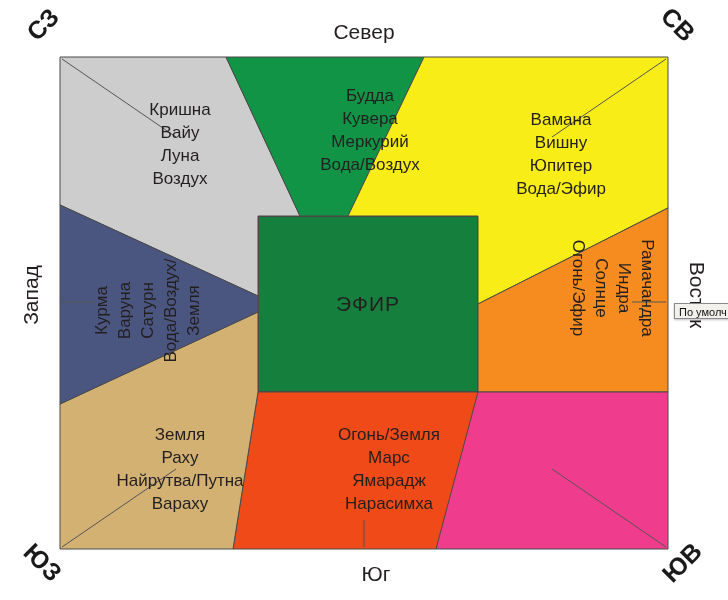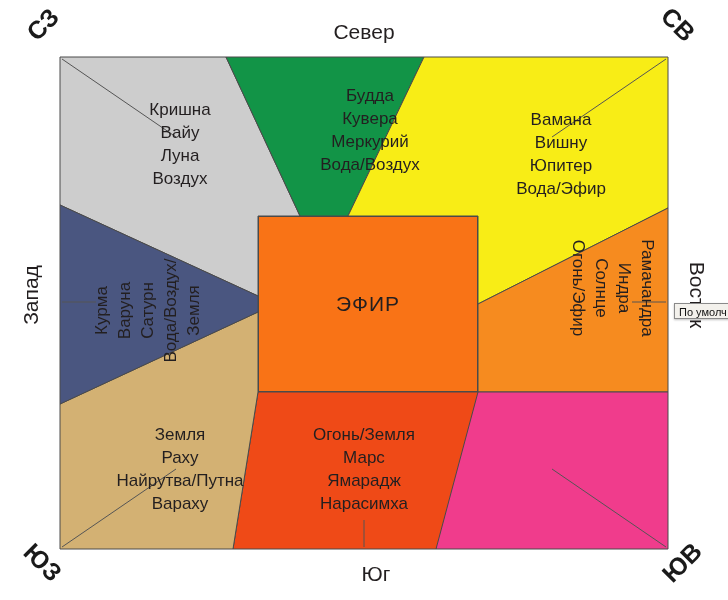--- a/index.html
+++ b/index.html
@@ -60,21 +60,21 @@
     transform-origin: 50% 50%;
   }
 
   
   #center-block {
     position: absolute;
     left: 258px;
     top: 216px;
     width: 220px;
     height: 176px;
-    background: #f97316;
+    background: #15803d;
     border: 1px solid #4a4a4a;
     box-sizing: border-box;
     display: flex;
     align-items: center;
     justify-content: center;
   }
   #center-block .center-text {
     font-size: 21px;
     letter-spacing: 1px;
     color: #231f20;
@@ -175,21 +175,21 @@
 Вишну
 Юпитер
 Вода/Эфир</div>
 
   <div class="zone-label vertical-cw" id="zl-east" style="left:528px; top:242px; width:170px; transform:rotate(90deg);">Рамачандра
 Индра
 Солнце
 Огонь/Эфир</div>
 
 
-  <div class="zone-label" id="zl-south" style="left:274px; top:423px; width:180px;">Огонь/Земля
+  <div class="zone-label" id="zl-south" style="left:299px; top:423px; width:180px;">Огонь/Земля
 Марс
 Ямарадж
 Нарасимха</div>
 
   <div class="zone-label" id="zl-southwest" style="left:80px; top:423px; width:200px;">Земля
 Раху
 Найрутва/Путна
 Вараху</div>
 
   <div class="zone-label" id="zl-west" style="left:47px; top:253px; width:200px; transform:rotate(-90deg);">Курма

